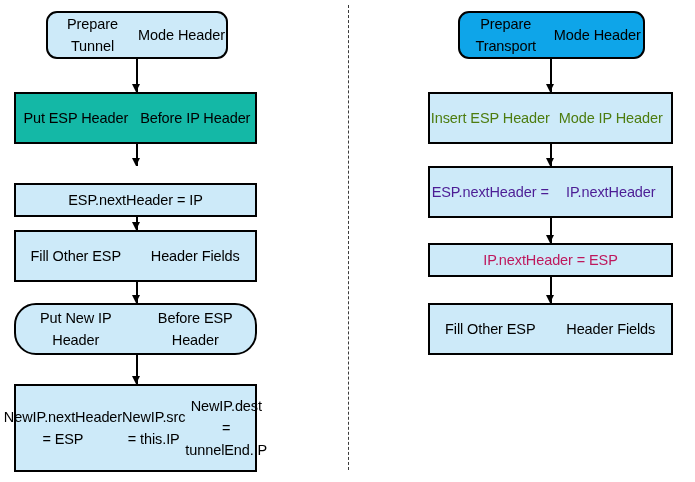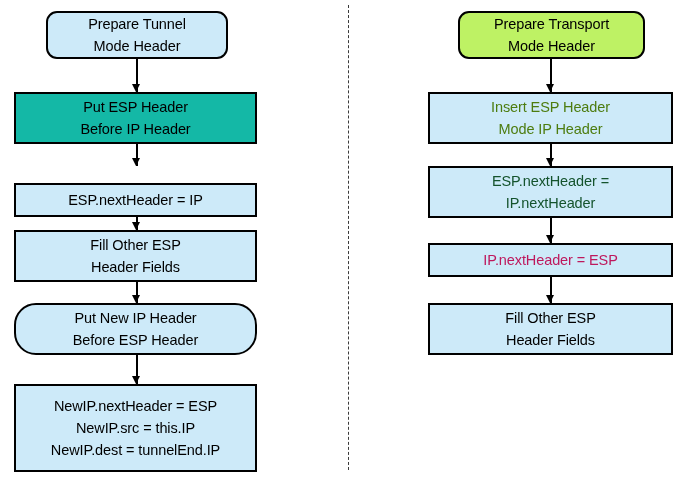--- a/index.html
+++ b/index.html
@@ -21,21 +21,21 @@
   .node {
     position: absolute;
     box-sizing: border-box;
     background: #cdeaf9;
     border: 2px solid #000000;
     color: #000000;
     font-size: 14.5px;
     line-height: 22px;
     text-align: center;
     display: flex;
-    flex-direction: column;
+    flex-direction: row;
     align-items: center;
     justify-content: center;
     white-space: pre-line;
     letter-spacing: -0.1px;
   }
   .node.terminator {
     border-radius: 11px;
   }
   .node .line {
     display: block;
@@ -106,18 +106,18 @@
       <div class="head" style="top: 14px;"></div>
     </div>
     <div class="connector" style="left: 550px; top: 218px; width: 1.6px; height: 25px;">
       <div class="shaft" style="height: 25px;"></div>
       <div class="head" style="top: 17px;"></div>
     </div>
     <div class="connector" style="left: 550px; top: 277px; width: 1.6px; height: 26px;">
       <div class="shaft" style="height: 26px;"></div>
       <div class="head" style="top: 18px;"></div>
     </div>
-    <div class="node terminator" style="left: 458px; top: 11px; width: 187px; height: 48px; background: #bef264; border-color: rgb(0, 0, 0); color: rgb(0, 0, 0);"><span class="line">Prepare Transport</span><span class="line">Mode Header</span></div>
+    <div class="node terminator" style="left: 458px; top: 11px; width: 187px; height: 48px; background: #0ea5e9; border-color: rgb(0, 0, 0); color: rgb(0, 0, 0);"><span class="line">Prepare Transport</span><span class="line">Mode Header</span></div>
     <div class="node" style="left: 428px; top: 92px; width: 245px; height: 52px; background: rgb(205, 234, 249); border-color: rgb(0, 0, 0); color: #4d7c0f;"><span class="line">Insert ESP Header</span><span class="line">Mode IP Header</span></div>
-    <div class="node" style="left: 428px; top: 166px; width: 245px; height: 52px; background: rgb(205, 234, 249); border-color: rgb(0, 0, 0); color: #14532d; text-align: center;"><span class="line">ESP.nextHeader =</span><span class="line">IP.nextHeader</span></div>
+    <div class="node" style="left: 428px; top: 166px; width: 245px; height: 52px; background: rgb(205, 234, 249); border-color: rgb(0, 0, 0); color: #4c1d95; text-align: center;"><span class="line">ESP.nextHeader =</span><span class="line">IP.nextHeader</span></div>
     <div class="node" style="left: 428px; top: 243px; width: 245px; height: 34px; background: rgb(205, 234, 249); border-color: rgb(0, 0, 0); color: #be185d;"><span class="line">IP.nextHeader = ESP</span></div>
     <div class="node" style="left: 428px; top: 303px; width: 245px; height: 52px; background: rgb(205, 234, 249); border-color: rgb(0, 0, 0); color: rgb(0, 0, 0);"><span class="line">Fill Other ESP</span><span class="line">Header Fields</span></div>
   </div>
 
 </body></html>

